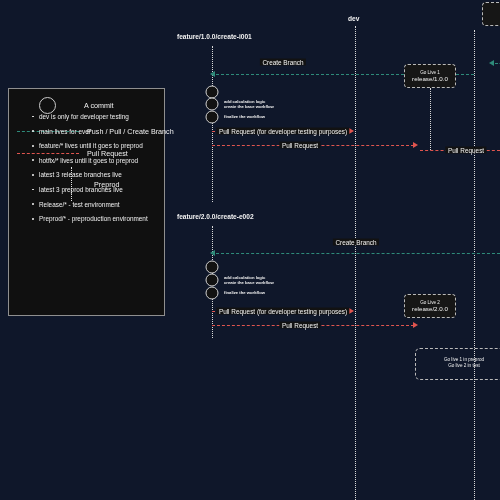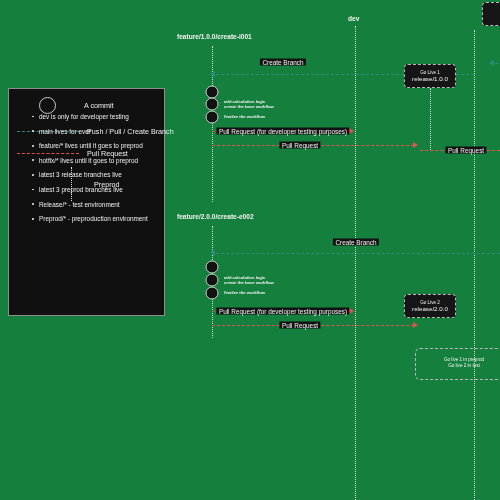--- a/index.html
+++ b/index.html
@@ -4,21 +4,21 @@
 <style>
   html, body {
     margin: 0;
     padding: 0;
     background: #0d0d0d;
   }
   #canvas {
     position: relative;
     width: 500px;
     height: 500px;
-    background: #15803d;
+    background: #0f172a;
     overflow: hidden;
     font-family: "Liberation Sans", sans-serif;
     color: #e8e8e8;
   }
 
   
   .legend {
     position: absolute;
     left: 8px;
     top: 88px;

